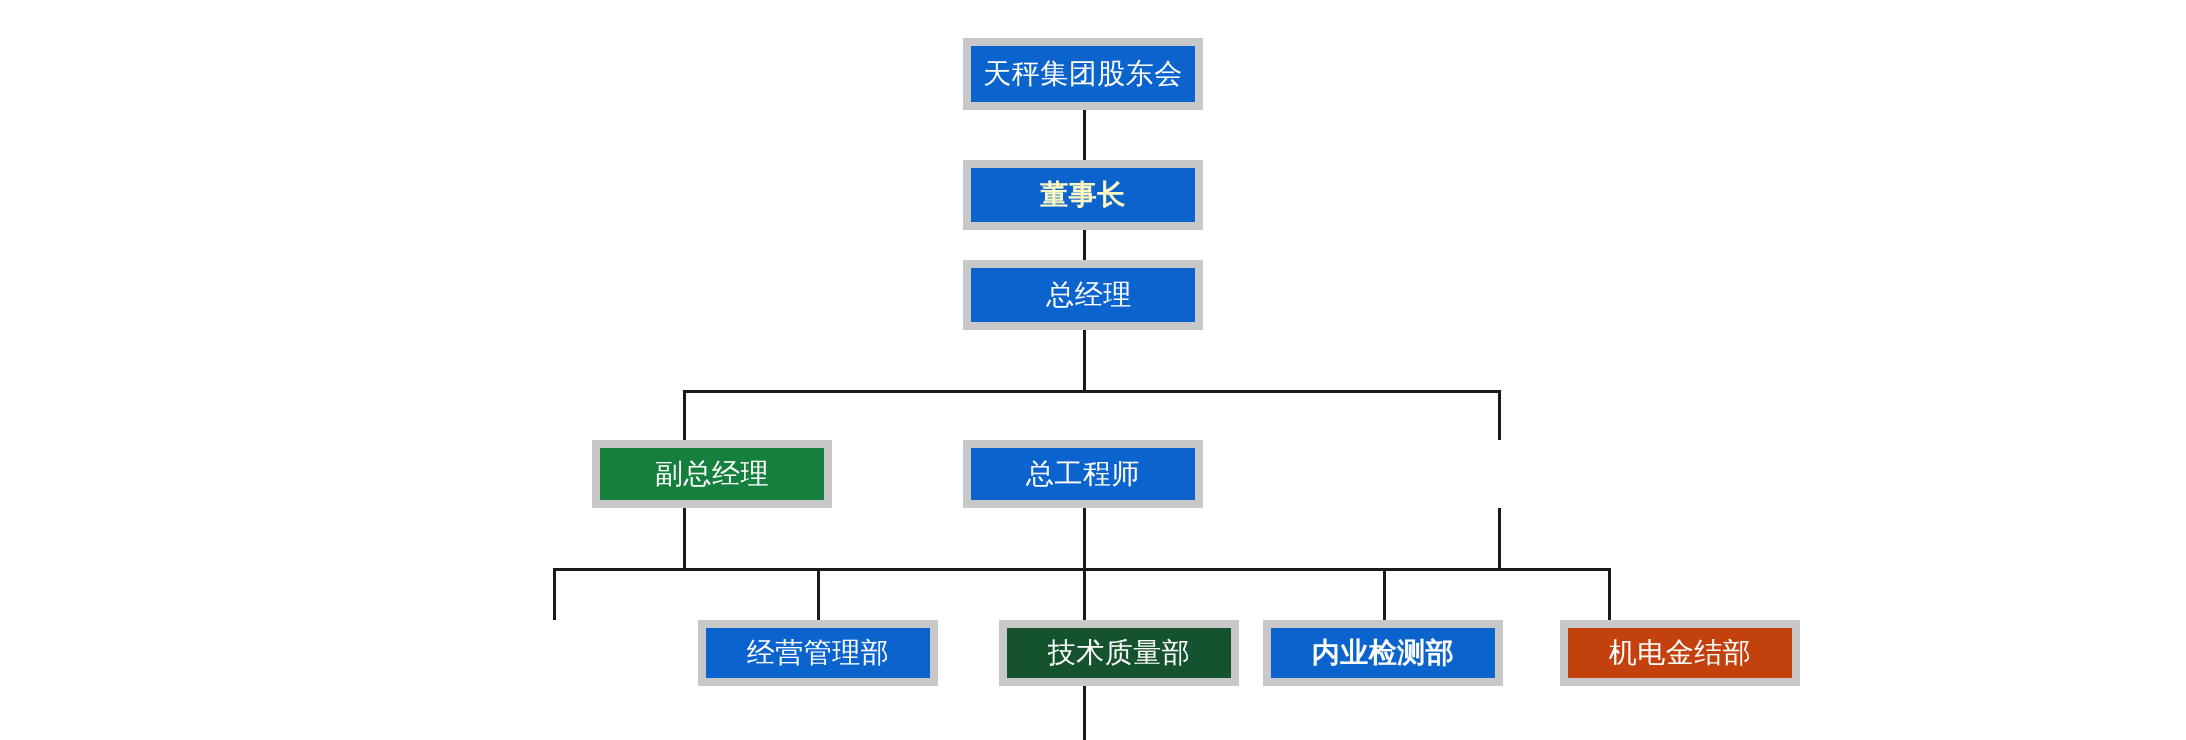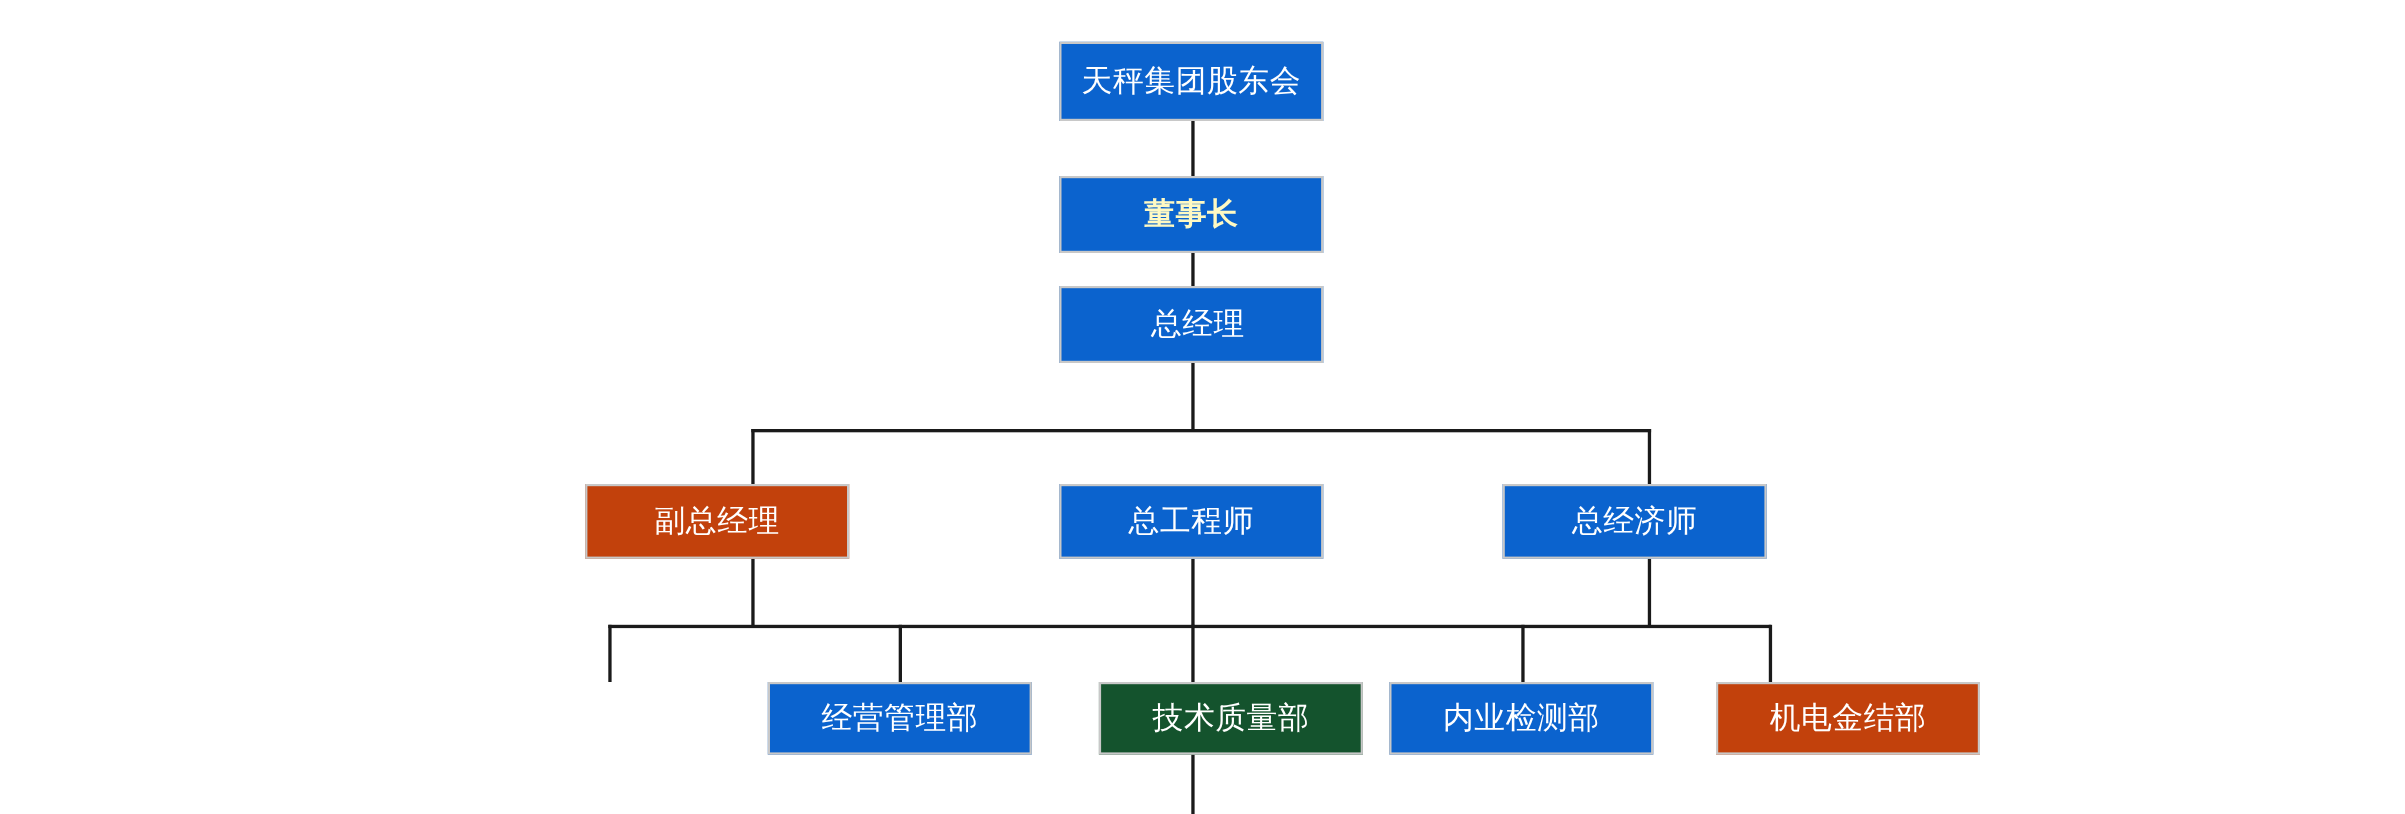--- a/index.html
+++ b/index.html
@@ -14,21 +14,21 @@
     position: relative;
     width: 2186px;
     height: 740px;
     background: #ffffff;
     overflow: hidden;
   }
   .node {
     position: absolute;
     box-sizing: border-box;
     background: #0b63ce;
-    border: 2px solid #eab308;
+    border: 8px solid #eab308;
     color: #ffffff;
     display: flex;
     align-items: center;
     justify-content: center;
     text-align: center;
     line-height: 1.22;
     font-size: 28px;
     font-weight: 400;
     letter-spacing: 0.5px;
     white-space: pre-line;
@@ -72,22 +72,21 @@
   <div class="conn v" style="left: 1608px; top: 568px; height: 52px; background: rgb(26, 26, 26);"></div>
 
   <div class="conn v" style="left: 1083px; top: 686px; height: 60px; background: rgb(26, 26, 26);"></div>
 
   <div class="node" style="left: 963px; top: 38px; width: 240px; height: 72px; background: rgb(11, 99, 206); border-color: rgb(200, 200, 200); color: rgb(255, 255, 255);">天秤集团股东会</div>
 
   <div class="node" style="left: 963px; top: 160px; width: 240px; height: 70px; background: rgb(11, 99, 206); border-color: rgb(200, 200, 200); color: #fef9c3; font-weight: bold;">董事长</div>
 
   <div class="node" style="left: 963px; top: 260px; width: 240px; height: 70px; background: rgb(11, 99, 206); border-color: rgb(200, 200, 200); color: rgb(255, 255, 255); padding-left: 12px;">总经理</div>
 
-  <div class="node" style="left: 532px; top: 440px; width: 240px; height: 68px; background: #c2410c; border-color: rgb(200, 200, 200); color: rgb(255, 255, 255);">副总经理</div>
+  <div class="node" style="left: 592px; top: 440px; width: 240px; height: 68px; background: #15803d; border-color: rgb(200, 200, 200); color: rgb(255, 255, 255);">副总经理</div>
   <div class="node" style="left: 963px; top: 440px; width: 240px; height: 68px; background: rgb(11, 99, 206); border-color: rgb(200, 200, 200); color: rgb(255, 255, 255);">总工程师</div>
-  <div class="node" style="left: 1366px; top: 440px; width: 240px; height: 68px; background: rgb(11, 99, 206); border-color: rgb(200, 200, 200); color: rgb(255, 255, 255);">总经济师</div>
 
   <div class="node" style="left: 698px; top: 620px; width: 240px; height: 66px; background: rgb(11, 99, 206); border-color: rgb(200, 200, 200); color: rgb(255, 255, 255); text-align: center;">经营管理部</div>
   <div class="node" style="left: 963px; top: 620px; width: 240px; height: 66px; background: #14532d; border-color: rgb(200, 200, 200); color: rgb(255, 255, 255); margin-left: 36px;">技术质量部</div>
-  <div class="node" style="left: 1263px; top: 620px; width: 240px; height: 66px; background: rgb(11, 99, 206); border-color: rgb(200, 200, 200); color: rgb(255, 255, 255);">内业检测部</div>
+  <div class="node" style="left: 1263px; top: 620px; width: 240px; height: 66px; background: rgb(11, 99, 206); border-color: rgb(200, 200, 200); color: rgb(255, 255, 255); font-weight: bold;">内业检测部</div>
   <div class="node" style="left: 1560px; top: 620px; width: 240px; height: 66px; background: #c2410c; border-color: rgb(200, 200, 200); color: rgb(255, 255, 255);">机电金结部</div>
 
 </div>
 
 </body></html>

